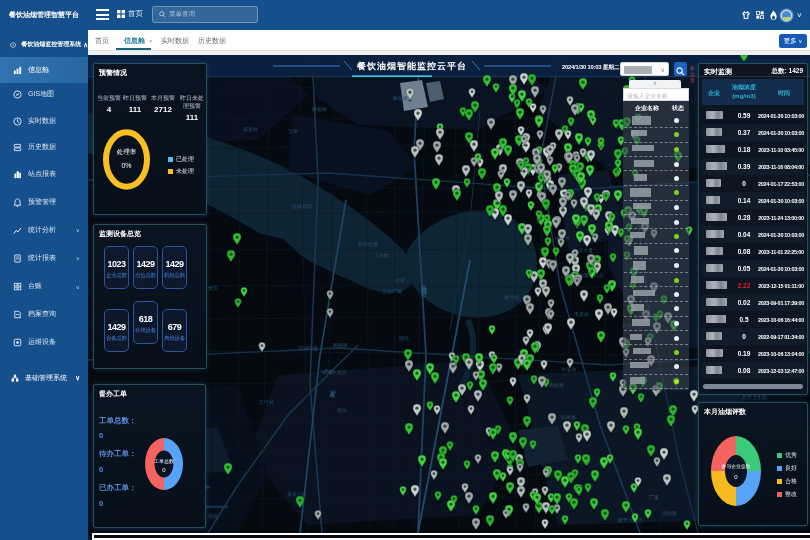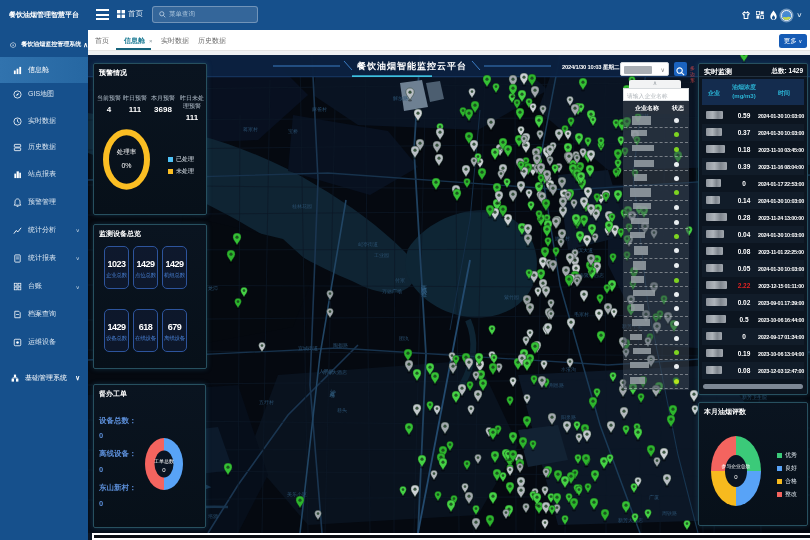--- a/index.html
+++ b/index.html
@@ -794,21 +794,21 @@
   </div>
   <div id="substrip"></div>
 
   <div class="pan" id="p1">
     <div class="tt">预警情况</div>
     <div class="wlab" style="left:2px;top:30px;width:26px">当前预警</div>
     <div class="wval" style="left:2px;top:41px;width:26px">4</div>
     <div class="wlab" style="left:28px;top:30px;width:26px">昨日预警</div>
     <div class="wval" style="left:28px;top:41px;width:26px">111</div>
     <div class="wlab" style="left:55px;top:30px;width:28px">本月预警</div>
-    <div class="wval" style="left:55px;top:41px;width:28px">3698</div>
+    <div class="wval" style="left:55px;top:41px;width:28px">2712</div>
     <div class="wlab" style="left:84px;top:30px;width:28px">昨日未处<br>理预警</div>
     <div class="wval" style="left:84px;top:49px;width:28px">111</div>
     <svg class="abs" style="left:8px;top:64px" width="50" height="66" viewBox="0 0 50 66">
       <ellipse cx="24.5" cy="31.5" rx="20.5" ry="27.3" fill="none" stroke="#fbbe23" stroke-width="6"></ellipse>
       <text x="24.5" y="26" fill="#fff" font-size="6.5" text-anchor="middle">处理率</text>
       <text x="24.5" y="40" fill="#fff" font-size="7" text-anchor="middle">0%</text>
     </svg>
     <div class="leg" style="left:74px;top:91px"><i style="background:#4fc3f7"></i>已处理</div>
     <div class="leg" style="left:74px;top:103px"><i style="background:#fbbe23"></i>未处理</div>
   </div>
@@ -824,37 +824,37 @@
         <span>点位总数</span>
       </div>
     <div class="card" style="left:68px;top:21px">
         <b>1429</b>
         <span>机组总数</span>
       </div>
     <div class="card" style="left:10px;top:84px">
         <b>1429</b>
         <span>设备总数</span>
       </div>
-    <div class="card" style="left:39px;top:84px">
+    <div class="card" style="left:39px;top:76px">
         <b>618</b>
         <span>在线设备</span>
       </div>
     <div class="card" style="left:68px;top:84px">
         <b>679</b>
         <span>离线设备</span>
       </div>
   </div>
 
   <div class="pan" id="p3">
     <div class="tt">督办工单</div>
-    <div class="wo" style="top:31px">设备总数：</div>
+    <div class="wo" style="top:31px">工单总数：</div>
     <div class="wo" style="top:46px">0</div>
-    <div class="wo" style="top:64px">离线设备：</div>
+    <div class="wo" style="top:64px">待办工单：</div>
     <div class="wo" style="top:80px">0</div>
-    <div class="wo" style="top:98px">东山新村：</div>
+    <div class="wo" style="top:98px">已办工单：</div>
     <div class="wo" style="top:114px">0</div>
     <svg class="abs" style="left:49px;top:51px" width="42" height="56" viewBox="0 0 42 56">
       <path d="M21 2 A19 26 0 0 1 21 54 Z" fill="#58a3f7"></path>
       <path d="M21 2 A19 26 0 0 0 21 54 Z" fill="#f4645f"></path>
       <ellipse cx="21" cy="28" rx="9.5" ry="13.5" fill="#0a1422"></ellipse>
       <text x="21" y="26.5" fill="#fff" font-size="5" text-anchor="middle">工单总数</text>
       <text x="21" y="36" fill="#fff" font-size="6" text-anchor="middle">0</text>
     </svg>
   </div>
 

